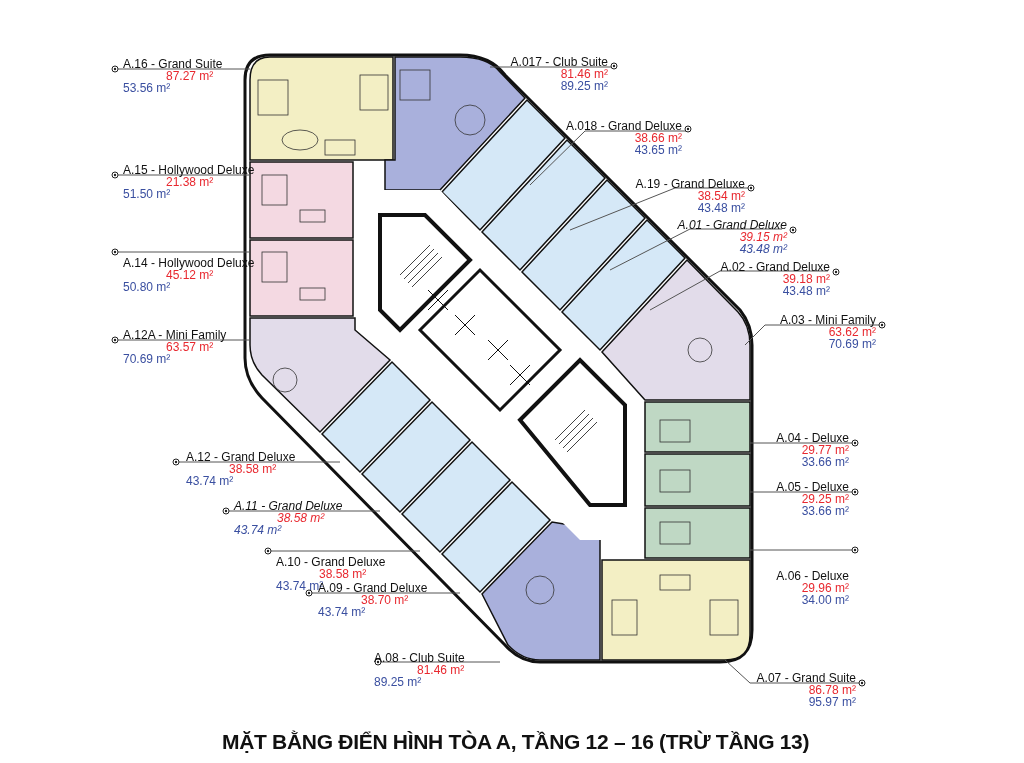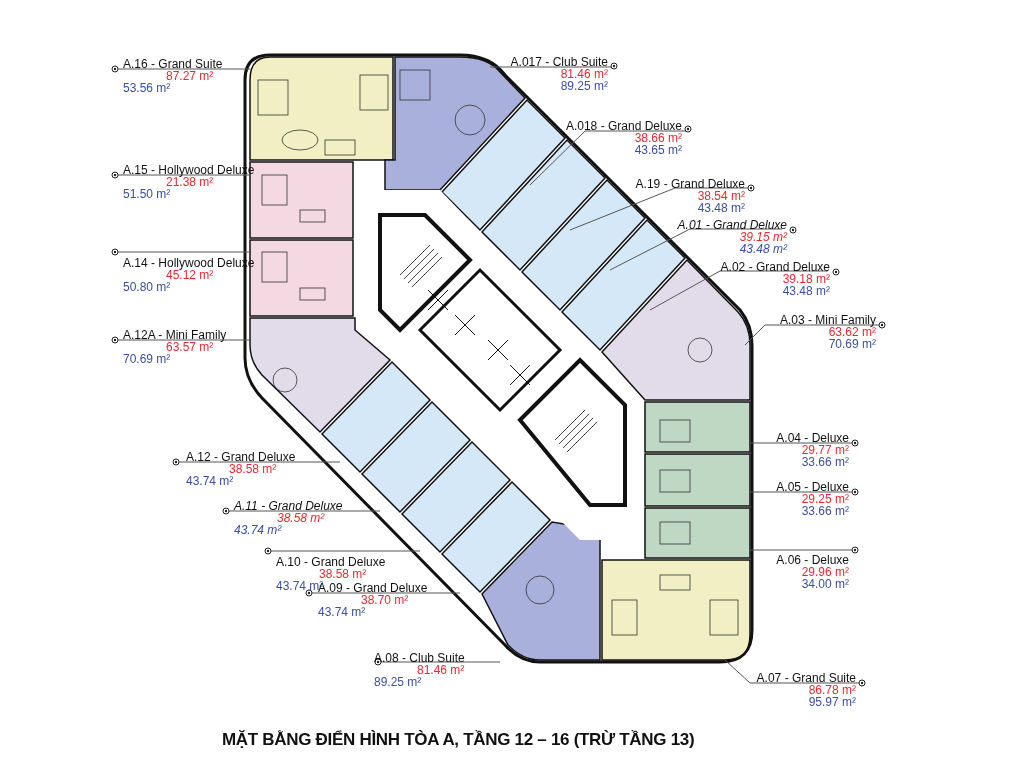--- a/index.html
+++ b/index.html
@@ -3,21 +3,21 @@
 <meta charset="utf-8">
 <style>
   html,body{margin:0;padding:0;background:#ffffff;}
   body{width:1024px;height:763px;position:relative;overflow:hidden;font-family:"Liberation Sans","DejaVu Sans",sans-serif;}
   #plan{position:absolute;left:0;top:0;width:1024px;height:763px;}
   .lbl{position:absolute;font-size:12px;line-height:12px;white-space:nowrap;}
   .lbl .name{color:#111;font-weight:normal;}
   .lbl .net{color:#e8282f;display:block;padding-left:43px;}
   .lbl .gross{color:#3a4fa0;display:block;}
   .lbl.right{text-align:right;}
-  .title{position:absolute;left:222px;top:730px;font-size:17px;font-weight:bold;color:#111;letter-spacing:-0.3px;white-space:nowrap;font-family:"Liberation Sans",sans-serif;}
+  .title{position:absolute;left:222px;top:730px;font-size:21px;font-weight:bold;color:#111;letter-spacing:-0.3px;white-space:nowrap;font-family:"Liberation Sans",sans-serif;}
 </style>
 </head>
 <body>
 
 <svg id="plan" viewBox="0 0 1024 763" xmlns="http://www.w3.org/2000/svg">
 
   <g stroke="#111" stroke-width="3" fill="none">
     <path d="M270 55 L460 55 Q490 55 505 75 L740 310 Q752 325 752 345 L752 630 Q752 662 720 662 L540 662 Q520 662 505 645 L262 398 Q245 380 245 358 L245 80 Q245 55 270 55 Z"></path>
   </g>
 
@@ -248,21 +248,21 @@
 <div class="lbl right" style="right:175px;top:432px;">
   <span class="name">A.04 - Deluxe</span>
   <span class="net">29.77 m²</span>
   <span class="gross">33.66 m²</span>
 </div>
 <div class="lbl right" style="right:175px;top:481px;">
   <span class="name">A.05 - Deluxe</span>
   <span class="net">29.25 m²</span>
   <span class="gross">33.66 m²</span>
 </div>
-<div class="lbl right" style="right:175px;top:554px;">
+<div class="lbl right" style="right:175px;top:570px;">
   <span class="name">A.06 - Deluxe</span>
   <span class="net">29.96 m²</span>
   <span class="gross">34.00 m²</span>
 </div>
 <div class="lbl right" style="right:168px;top:672px;">
   <span class="name">A.07 - Grand Suite</span>
   <span class="net">86.78 m²</span>
   <span class="gross">95.97 m²</span>
 </div>
 

